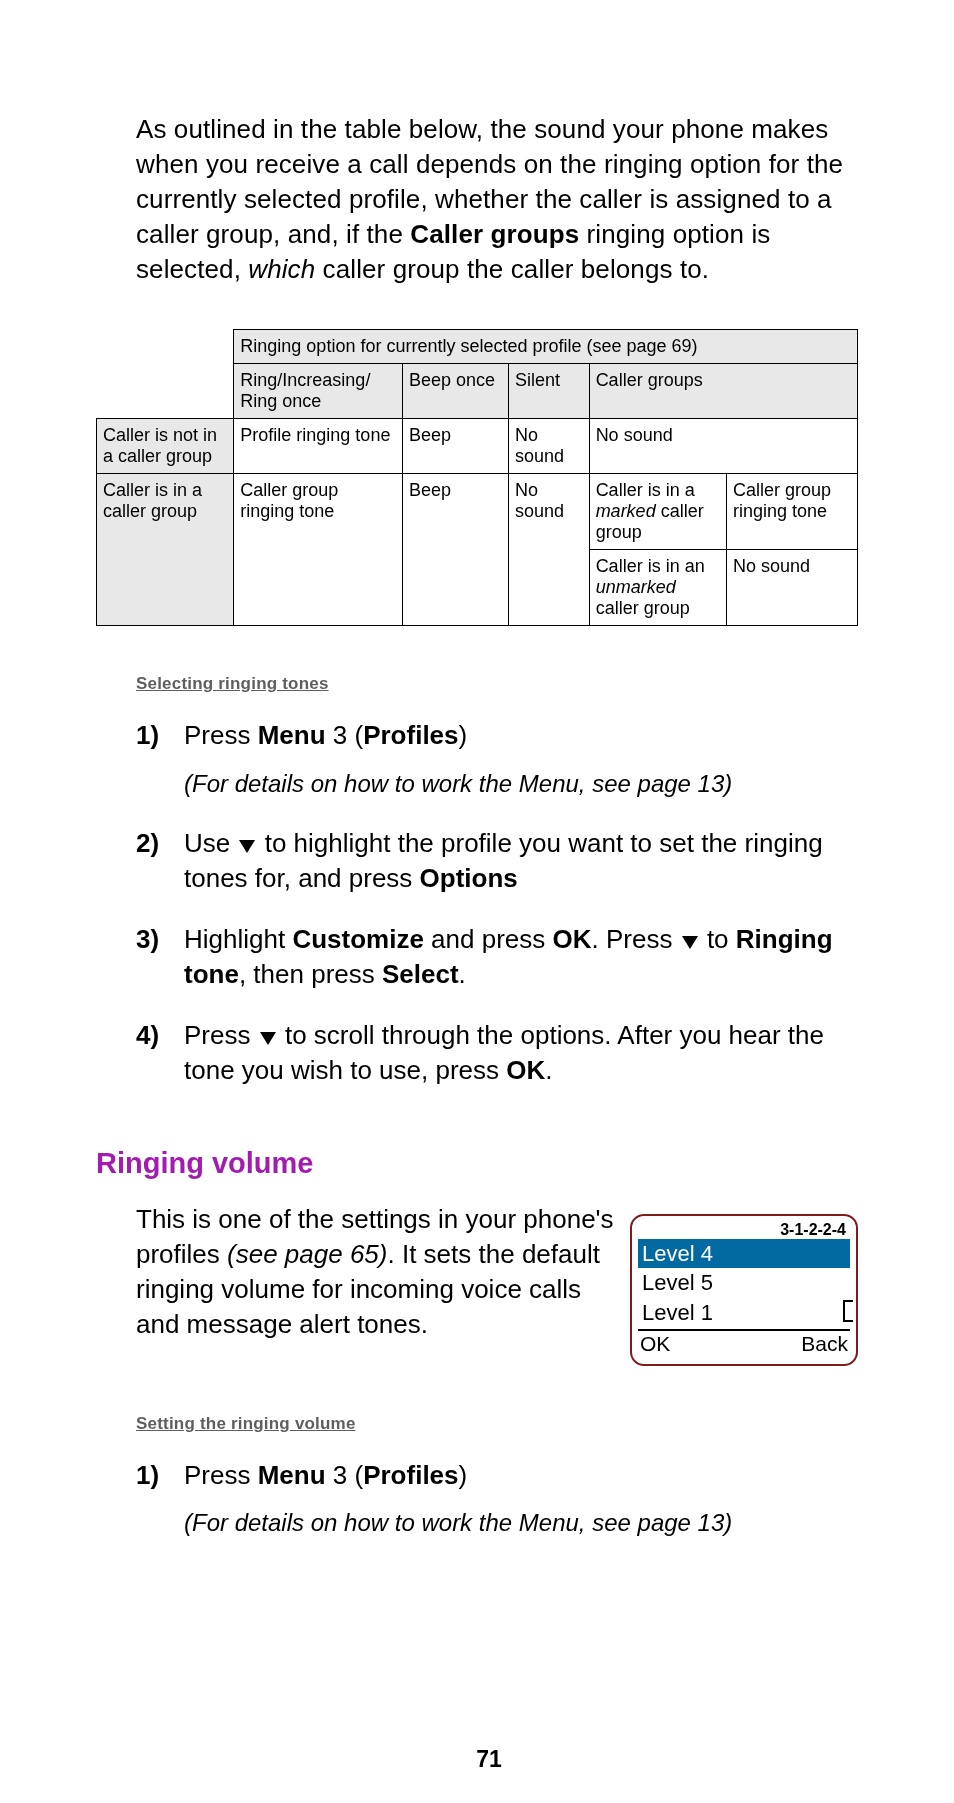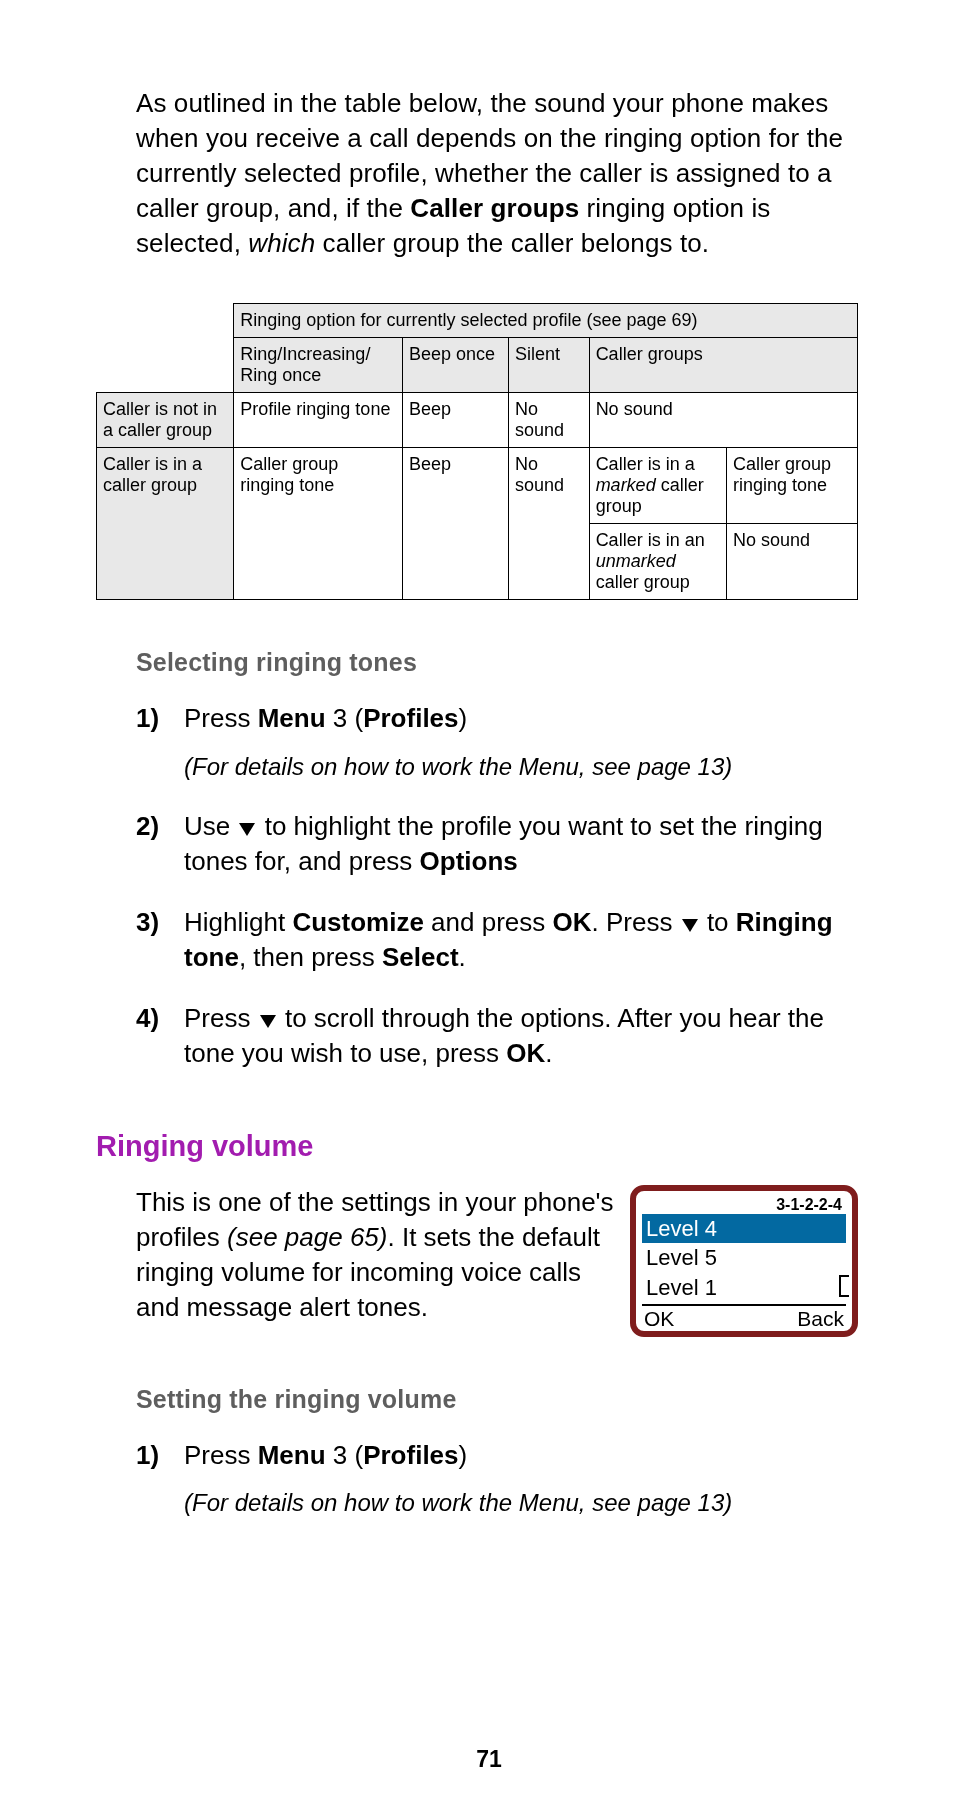--- a/index.html
+++ b/index.html
@@ -5,21 +5,21 @@
   html, body {
     margin: 0;
     padding: 0;
     background: #fff;
     font-family: Arial, Helvetica, sans-serif;
     color: #000;
   }
   .page {
     width: 954px;
     min-height: 1803px;
-    padding: 60px 96px 60px 96px;
+    padding: 86px 96px 60px 96px;
     box-sizing: border-box;
     position: relative;
   }
   .intro {
     margin-left: 40px;
     font-size: 26px;
     line-height: 1.35;
     letter-spacing: 0.1px;
   }
   .bold { font-weight: bold; }
@@ -57,25 +57,26 @@
     width: 118px;
   }
   table.ringing .colA { width: 148px; }
   table.ringing .colB { width: 88px; }
   table.ringing .colC { width: 64px; margin-top: 42px; }
   table.ringing .colD { width: 118px; }
   table.ringing .colE { width: 112px; }
 
   
   h3.sub {
-    font-size: 25px;
+    font-size: 17px;
     font-weight: bold;
     color: #5e5e5e;
     margin: 48px 0 24px 40px;
     letter-spacing: 0.2px;
+    text-decoration: underline;
   }
   h2.section {
     font-size: 29px;
     font-weight: bold;
     color: #a21caf;
     margin: 58px 0 22px 0;
   }
 
   
   .steps {
@@ -117,25 +118,25 @@
     margin-left: 40px;
   }
   .rv-text {
     flex: 1;
     font-size: 26px;
     line-height: 1.35;
   }
   .phone {
     width: 228px;
     height: 152px;
-    border: 6px solid #7f1d1d;
+    border: 2px solid #7f1d1d;
     border-radius: 14px;
     position: relative;
     font-family: Helvetica, Arial, sans-serif;
-    margin-top: 0;
+    margin-top: 12px;
     box-sizing: border-box;
     padding: 5px 6px 4px 6px;
     flex-shrink: 0;
   }
   .phone .menucode {
     text-align: right;
     font-size: 16px;
     font-weight: bold;
     padding-right: 4px;
   }

